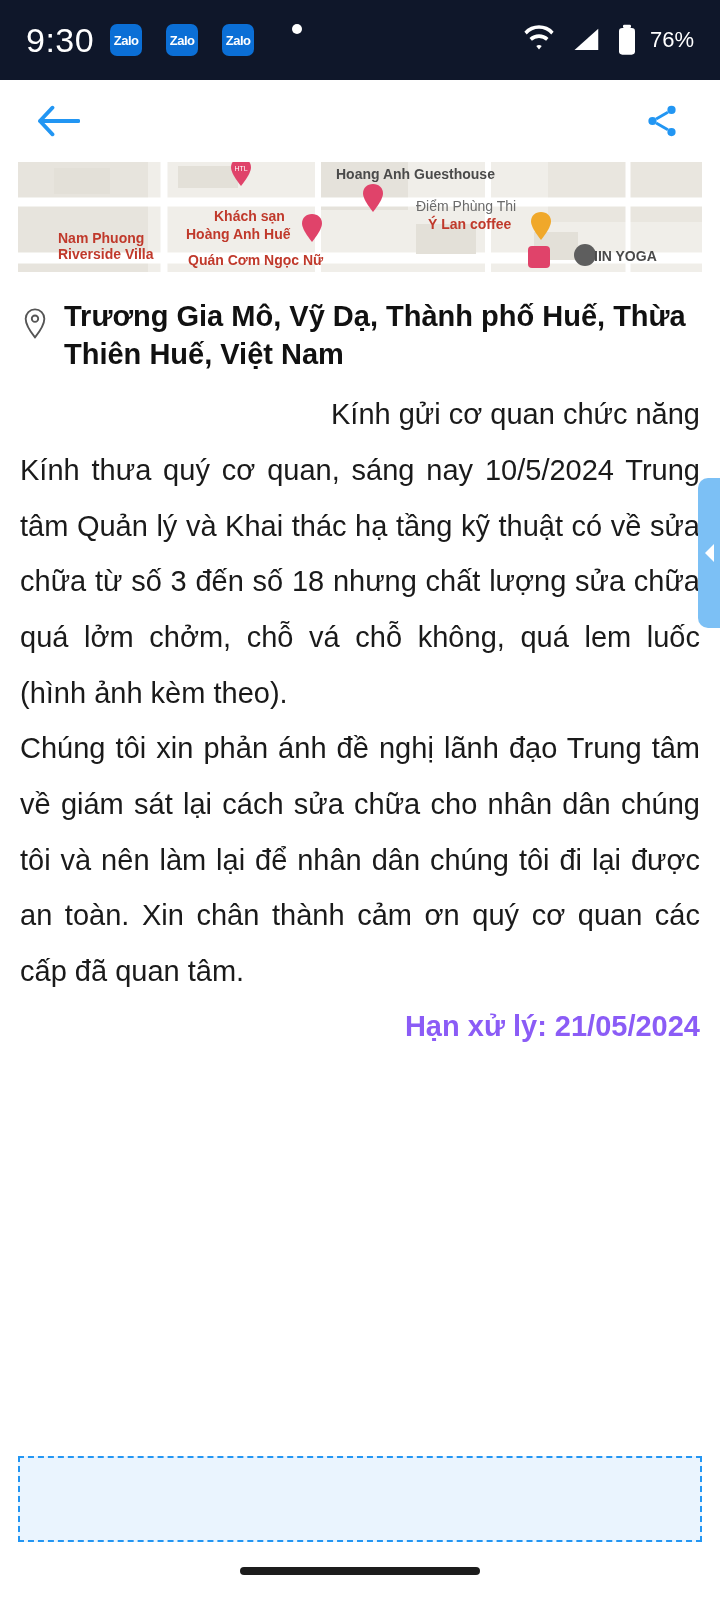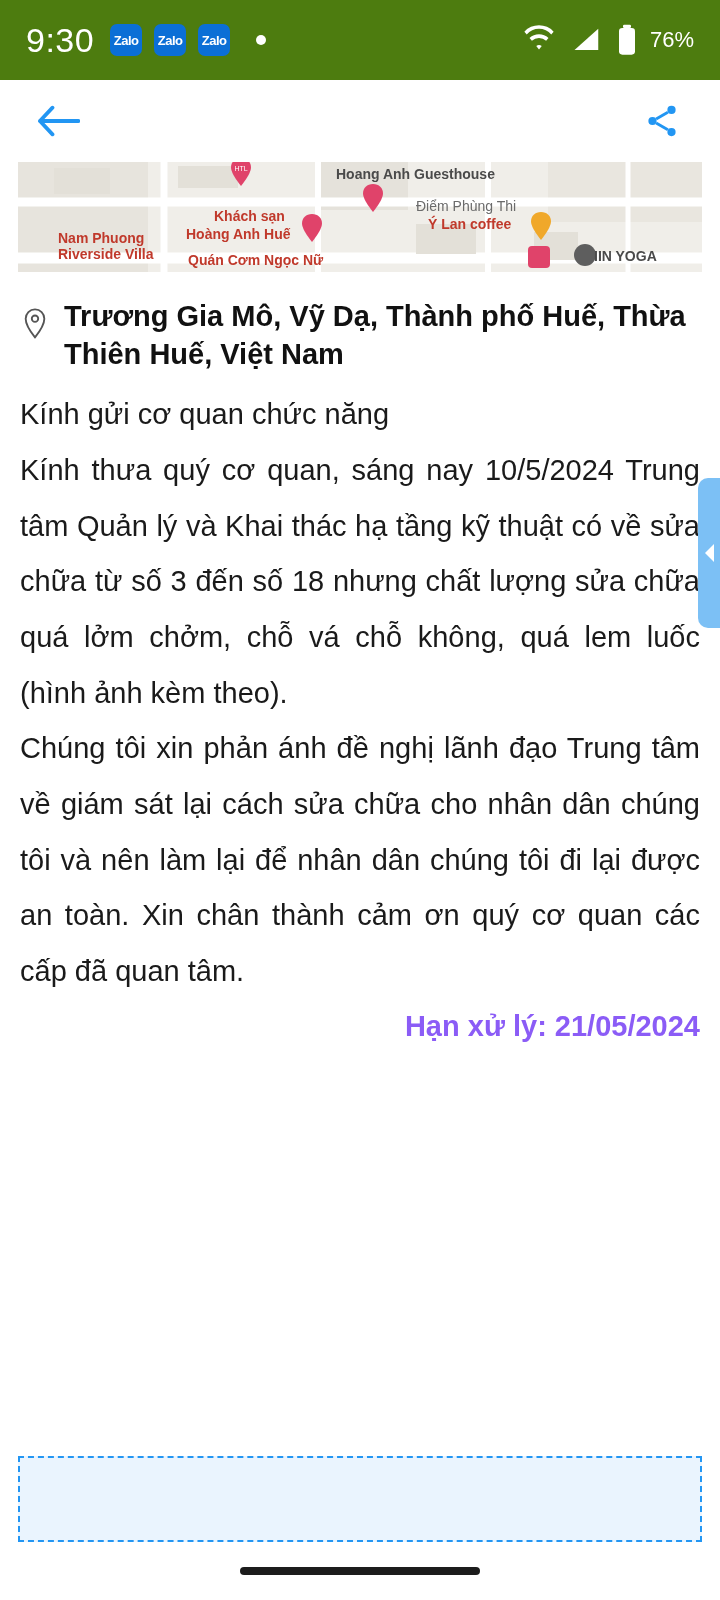--- a/index.html
+++ b/index.html
@@ -15,36 +15,35 @@
     width: 720px;
     height: 1600px;
     background: #ffffff;
     display: flex;
     flex-direction: column;
   }
 
   
   .status-bar {
     height: 80px;
-    background: #4d7c0f;
+    background: #0f172a;
     display: flex;
     align-items: center;
     padding: 0 26px;
     color: #ffffff;
     flex: 0 0 auto;
   }
   .status-time {
     font-size: 34px;
     font-weight: 400;
     letter-spacing: 0.5px;
   }
   .status-left-icons {
     display: flex;
-    align-items: center;
-    gap: 12px;
+    gap: 24px;
     margin-left: 16px;
   }
   .zalo-badge {
     width: 32px; height: 32px;
     border-radius: 7px;
     background: #0b6fd6;
     color: #ffffff;
     font-size: 13px;
     font-weight: bold;
     display: flex;
@@ -139,21 +138,21 @@
     flex: 1 1 auto;
     overflow: hidden;
   }
   .para {
     font-size: 29px;
     line-height: 1.92;
     color: #1a1a1a;
     text-align: justify;
     margin-bottom: 0;
   }
-  .para.first { text-align: left; }
+  .para.first { text-align: right; }
   .deadline {
     font-size: 29px;
     font-weight: bold;
     color: #8b5cf6;
     text-align: right;
     margin-top: 10px;
   }
 
   
   .dashed-box {

